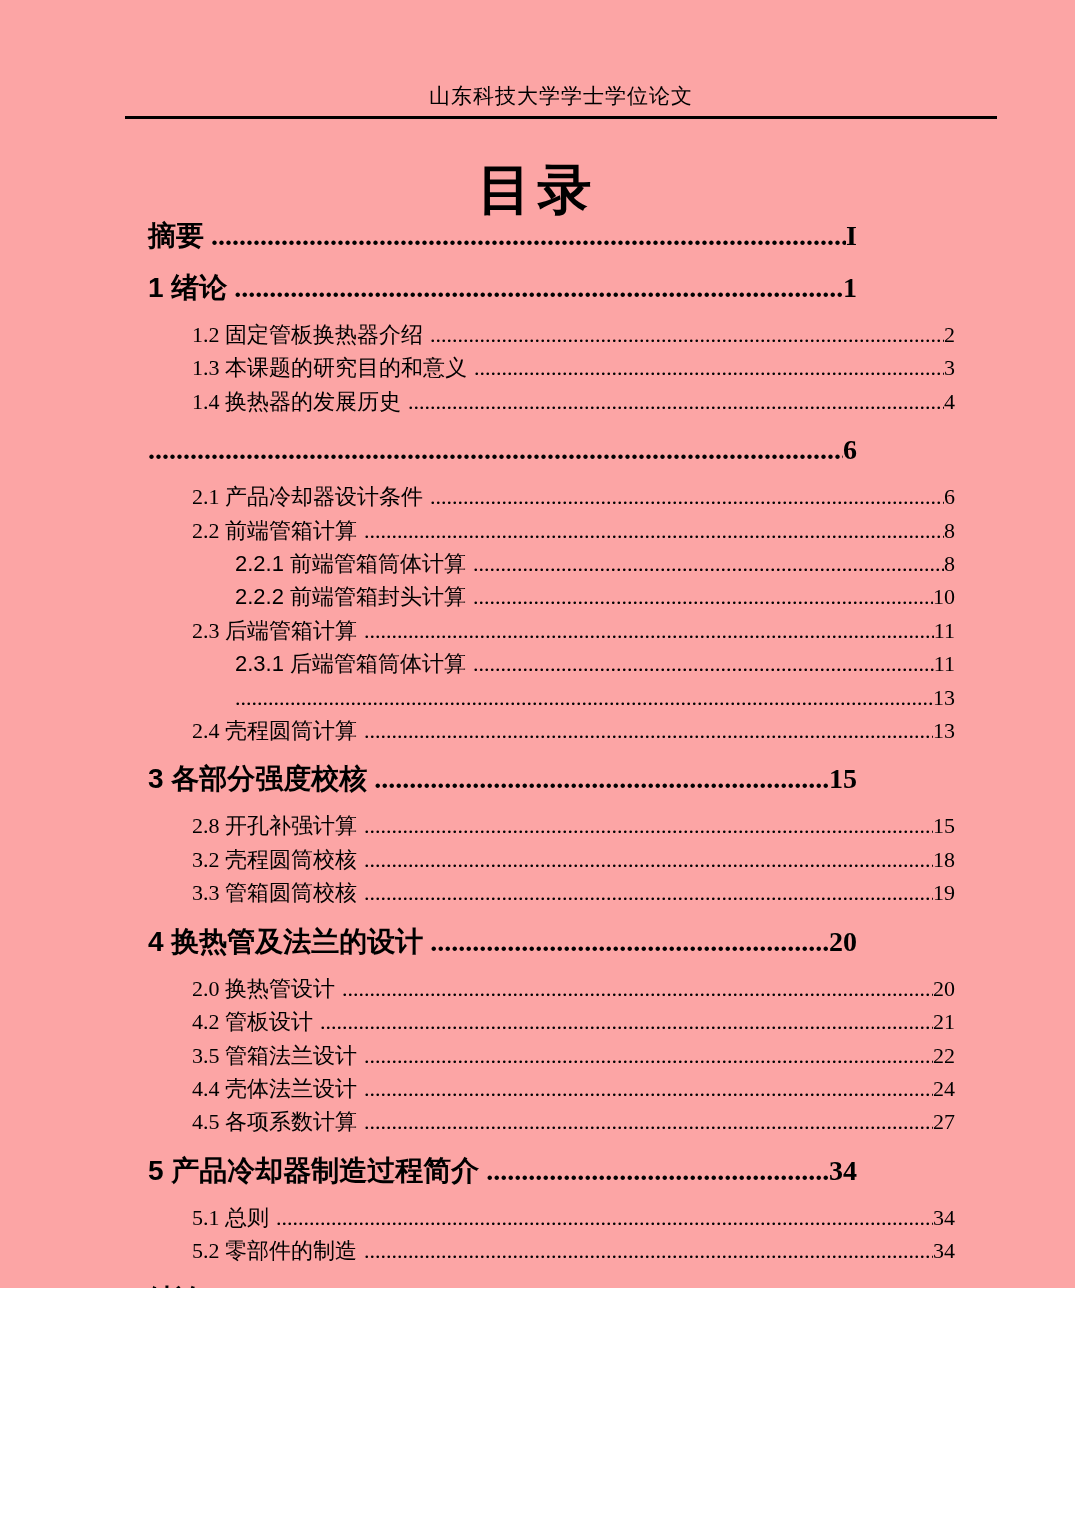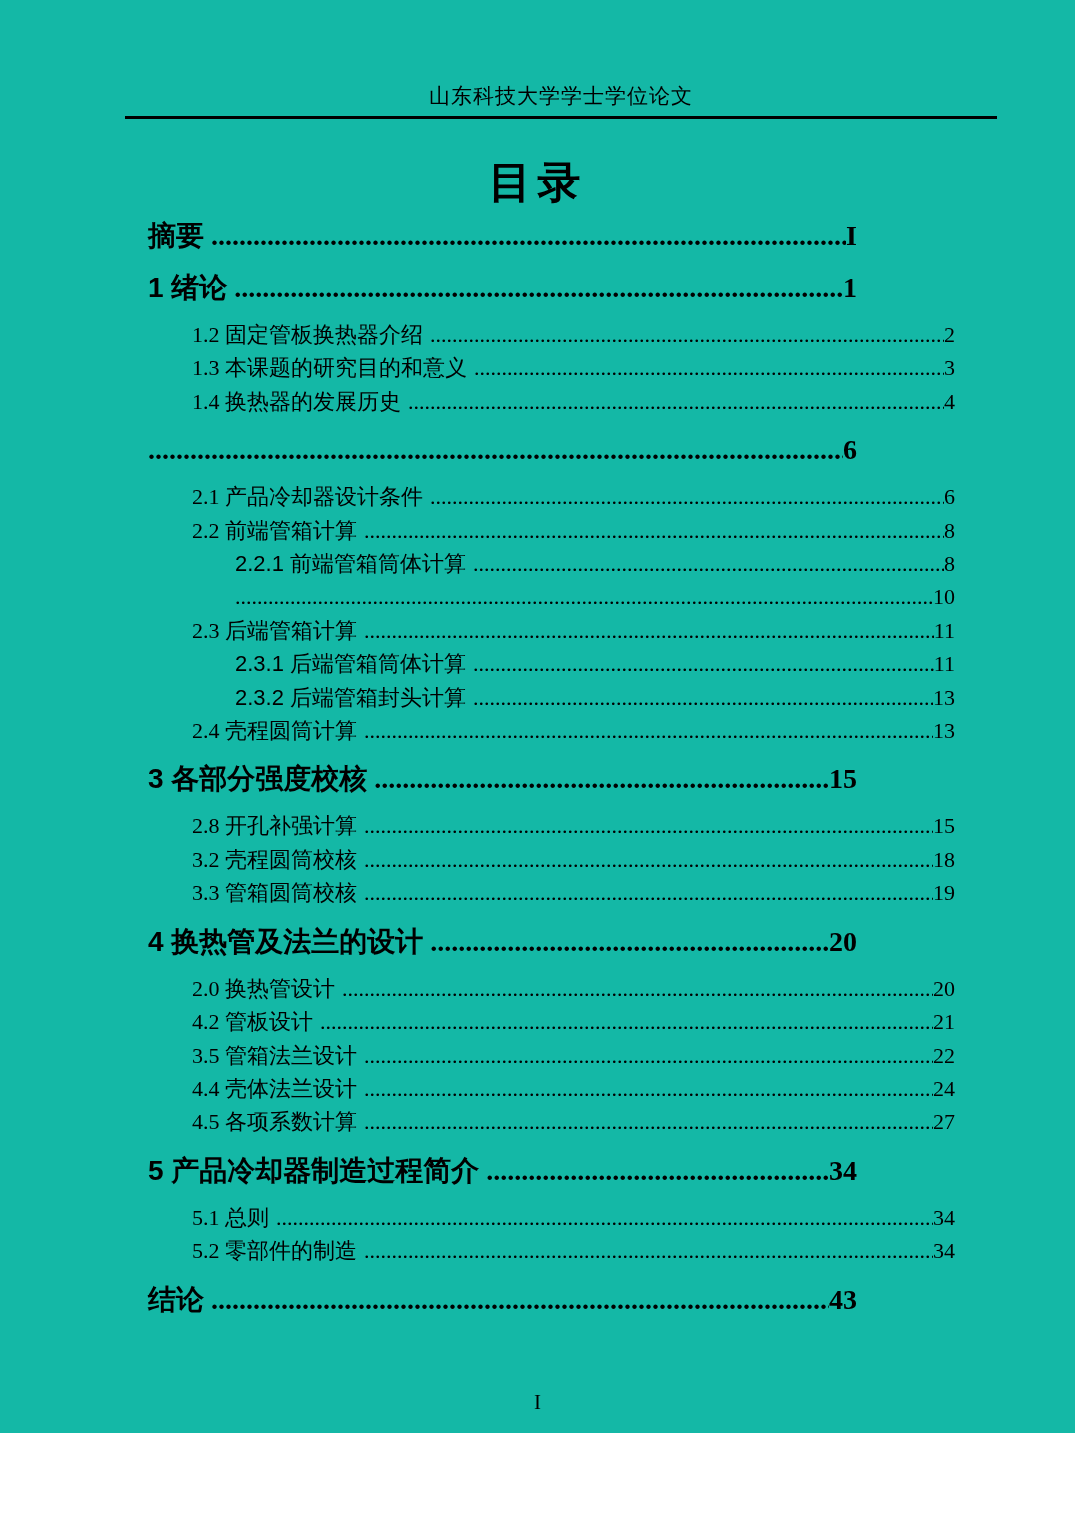--- a/index.html
+++ b/index.html
@@ -1,20 +1,20 @@
 <!DOCTYPE html>
 <html><head>
 <meta charset="utf-8">
 <style>
   html, body { margin: 0; padding: 0; background: #ffffff; }
   .page {
     position: relative;
     width: 1075px;
-    height: 1433px;
-    background: #14b8a6;
+    height: 1288px;
+    background: #fca5a5;
     color: #000000;
     font-family: "Liberation Serif", "DejaVu Serif", serif;
     overflow: hidden;
     text-decoration: underline;
   }
   
   .running-header {
     position: absolute;
     left: 125px;
     top: 82px;
@@ -27,21 +27,21 @@
     letter-spacing: 1px;
   }
   
   .doc-title {
     position: absolute;
     left: 0;
     top: 154px;
     width: 1075px;
     margin: 0;
     text-align: center;
-    font-size: 43px;
+    font-size: 54px;
     font-weight: bold;
     letter-spacing: 6px;
     font-family: "Liberation Sans", "DejaVu Sans", sans-serif;
   }
   
   .toc {
     position: absolute;
     left: 148px;
     top: 204px;
     width: 807px;
@@ -128,35 +128,35 @@
       <span class="t">2.2 前端管箱计算</span>
         <span class="dots">....................................................................................................................................................................................................................................................................</span>
         <span class="pg">8</span>
     </div>
     <div class="row lvl3">
       <span class="t">2.2.1 前端管箱筒体计算</span>
         <span class="dots">....................................................................................................................................................................................................................................................................</span>
         <span class="pg">8</span>
     </div>
     <div class="row lvl3">
+      <span class="t">2.2.2 前端管箱封头计算</span>
         <span class="dots">....................................................................................................................................................................................................................................................................</span>
         <span class="pg">10</span>
     </div>
     <div class="row lvl2">
       <span class="t">2.3 后端管箱计算</span>
         <span class="dots">....................................................................................................................................................................................................................................................................</span>
         <span class="pg">11</span>
     </div>
     <div class="row lvl3">
       <span class="t">2.3.1 后端管箱筒体计算</span>
         <span class="dots">....................................................................................................................................................................................................................................................................</span>
         <span class="pg">11</span>
     </div>
     <div class="row lvl3">
-      <span class="t">2.3.2 后端管箱封头计算</span>
         <span class="dots">....................................................................................................................................................................................................................................................................</span>
         <span class="pg">13</span>
     </div>
     <div class="row lvl2">
       <span class="t">2.4 壳程圆筒计算</span>
         <span class="dots">....................................................................................................................................................................................................................................................................</span>
         <span class="pg">13</span>
     </div>
     <div class="row lvl1">
       <span class="t">3 各部分强度校核</span>

